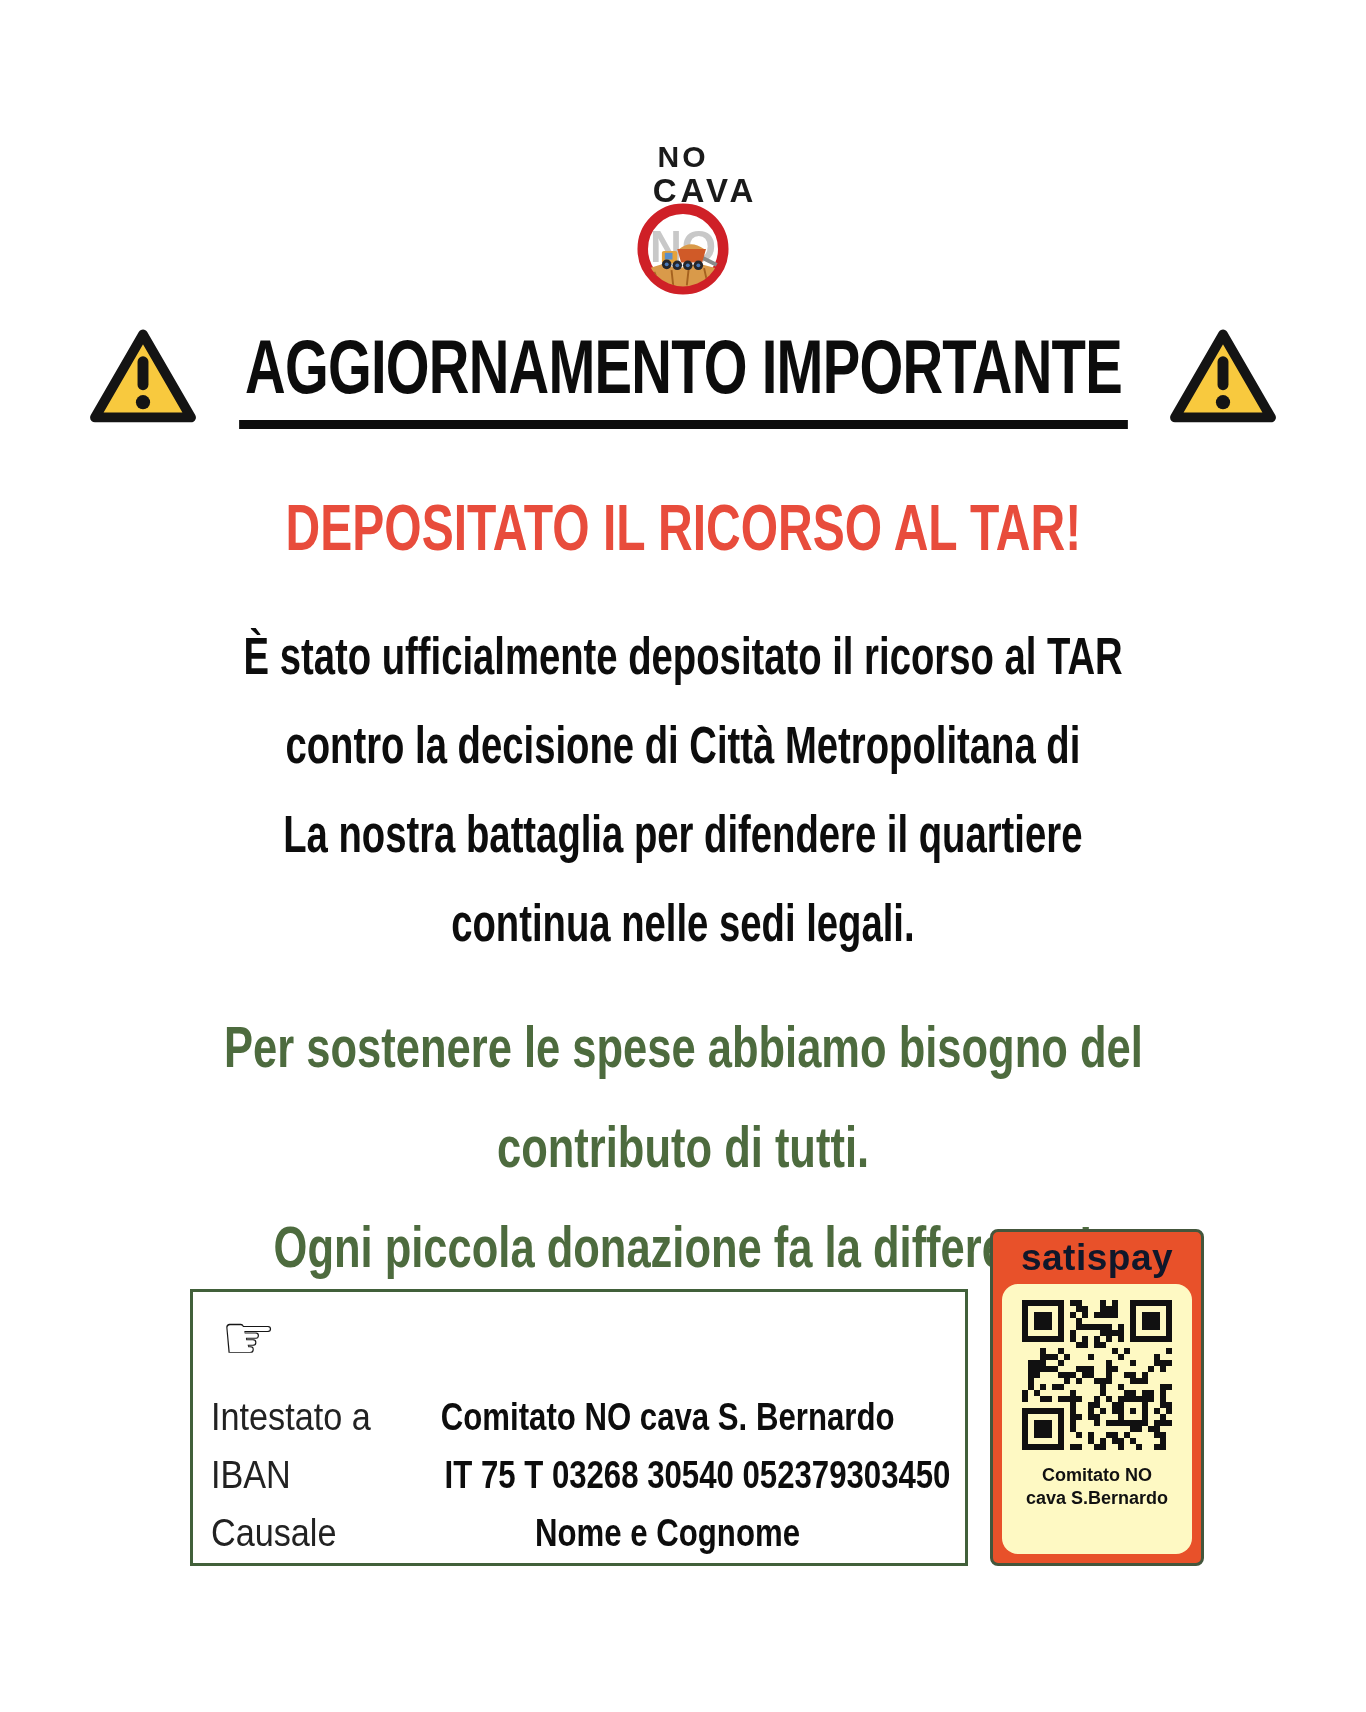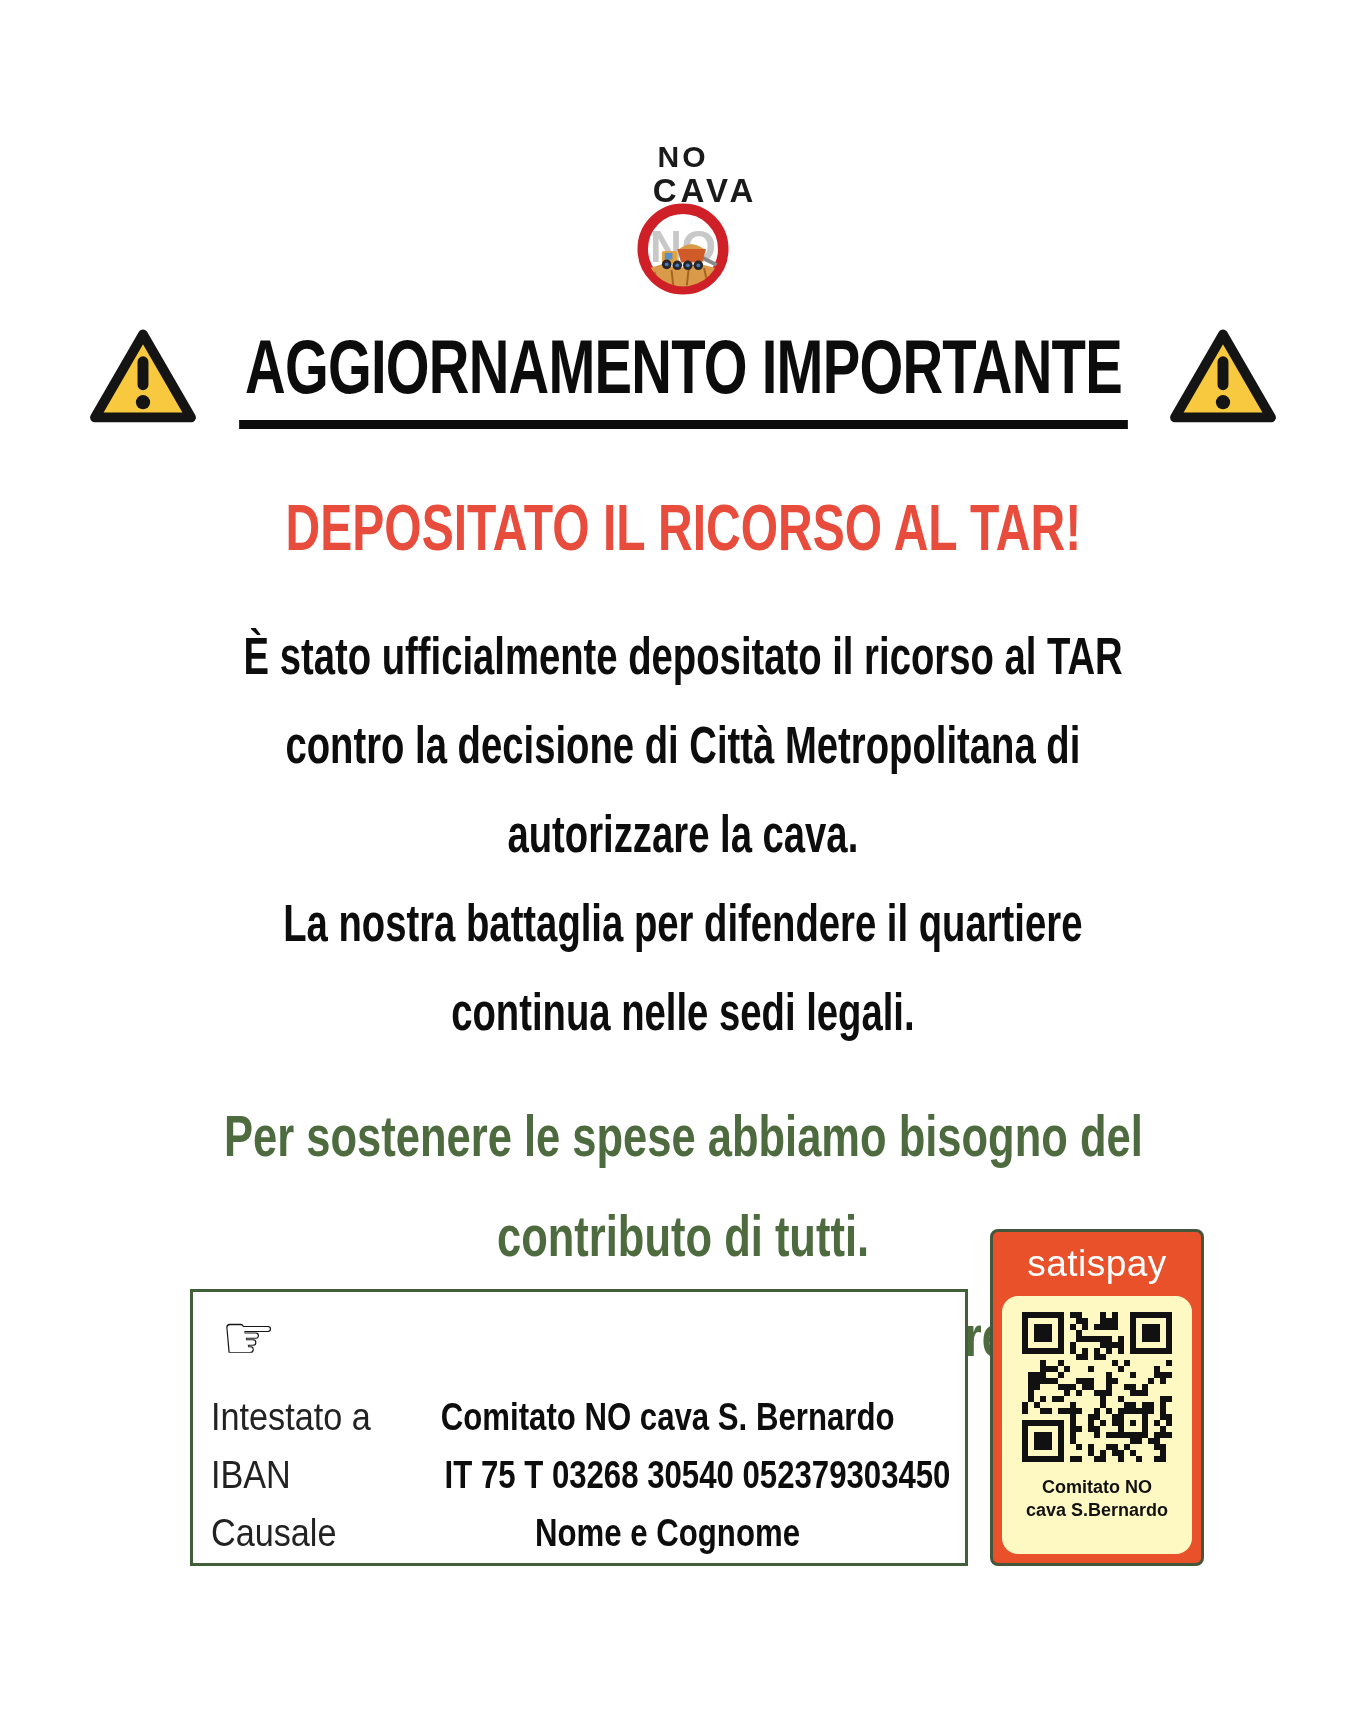--- a/index.html
+++ b/index.html
@@ -75,22 +75,22 @@
   .bank-value { flex:1; text-align:center; white-space:nowrap; }
   .bank-value .cnd { font-size:38px; transform:scaleX(0.82); color:#0d0d0d; }
 
   
   .satispay-panel {
     box-sizing:border-box; width:214px; height:337px;
     background:#e8512a; border:3px solid #44563c; border-radius:8px;
     display:flex; flex-direction:column;
   }
   .satispay-brand {
-    height:64px; display:flex; align-items:center; justify-content:center;
-    color:#ffffff; font-size:37px; font-weight:400; letter-spacing:0.5px;
+    height:52px; display:flex; align-items:center; justify-content:center;
+    color:#0f172a; font-size:37px; font-weight:700; letter-spacing:0.5px;
   }
   .satispay-card {
     flex:1; margin:0 9px 9px; background:#fef9c3; border-radius:16px;
     padding:16px 8px 8px; display:flex; flex-direction:column; align-items:center;
   }
   .qr-svg { display:block; }
   .qr-caption {
     margin-top:14px; text-align:center; font-weight:bold;
     font-size:18px; line-height:23px; color:#111;
   }
@@ -154,21 +154,20 @@
     </svg>
   </div>
 
   <div class="headline line">
     <span class="cnd">DEPOSITATO IL RICORSO AL TAR!</span>
   </div>
 
   <div class="body-block">
     <div class="line"><span class="cnd">È stato ufficialmente depositato il ricorso al TAR</span></div>
     <div class="line"><span class="cnd">contro la decisione di Città Metropolitana di</span></div>
-    <div class="line"><span class="cnd">autorizzare la cava.</span></div>
     <div class="line"><span class="cnd">La nostra battaglia per difendere il quartiere</span></div>
     <div class="line"><span class="cnd">continua nelle sedi legali.</span></div>
   </div>
 
   <div class="appeal-block">
     <div class="line"><span class="cnd">Per sostenere le spese abbiamo bisogno del</span></div>
     <div class="line"><span class="cnd">contributo di tutti.</span></div>
     <div class="line"><span class="cnd">Ogni piccola donazione fa la differenza!</span></div>
   </div>
 

